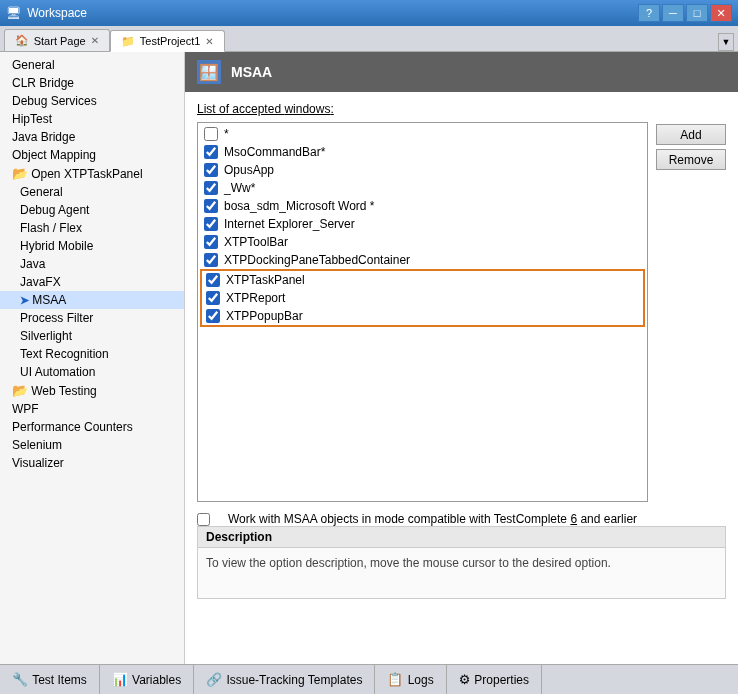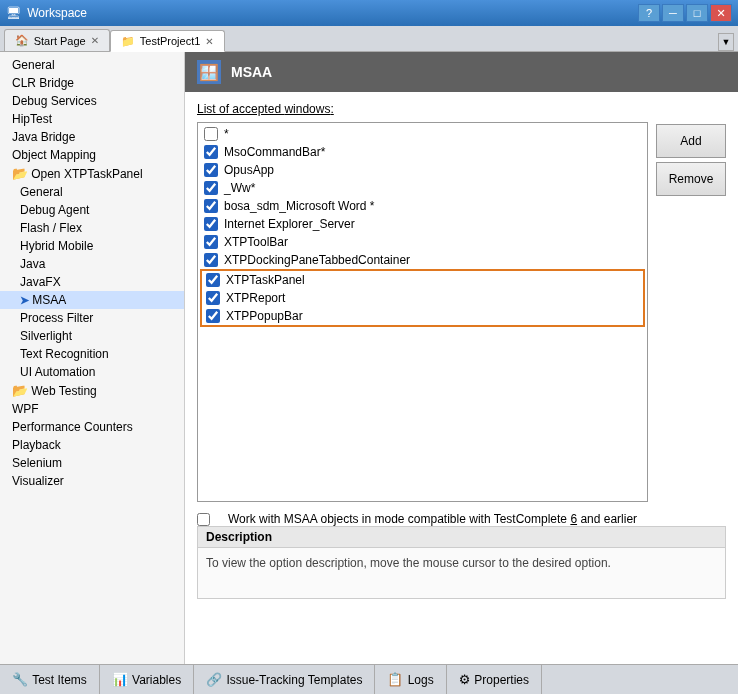--- a/index.html
+++ b/index.html
@@ -162,21 +162,21 @@
     }
 
     .list-buttons {
       display: flex;
       flex-direction: column;
       gap: 4px;
       padding-top: 2px;
     }
     .action-btn {
       width: 70px;
-      height: 34px;
+      height: 21px;
       background: linear-gradient(to bottom, #f0f0f0, #dcdcdc);
       border: 1px solid #999;
       cursor: pointer;
       font-size: 12px;
     }
 
     .bottom-checkbox {
       margin-top: 10px;
       display: flex;
       align-items: center;
@@ -322,23 +322,20 @@
       </div>
       <div class="sidebar-item">
         <span class="folder-icon">📂</span>
         <span>Web Testing</span>
       </div>
       <div class="sidebar-item">
         <span>WPF</span>
       </div>
       <div class="sidebar-item">
         <span>Performance Counters</span>
-      </div>
-      <div class="sidebar-item">
-        <span>Playback</span>
       </div>
       <div class="sidebar-item">
         <span>Selenium</span>
       </div>
       <div class="sidebar-item">
         <span>Visualizer</span>
       </div>
     </div>
 
   <div class="right-panel">

